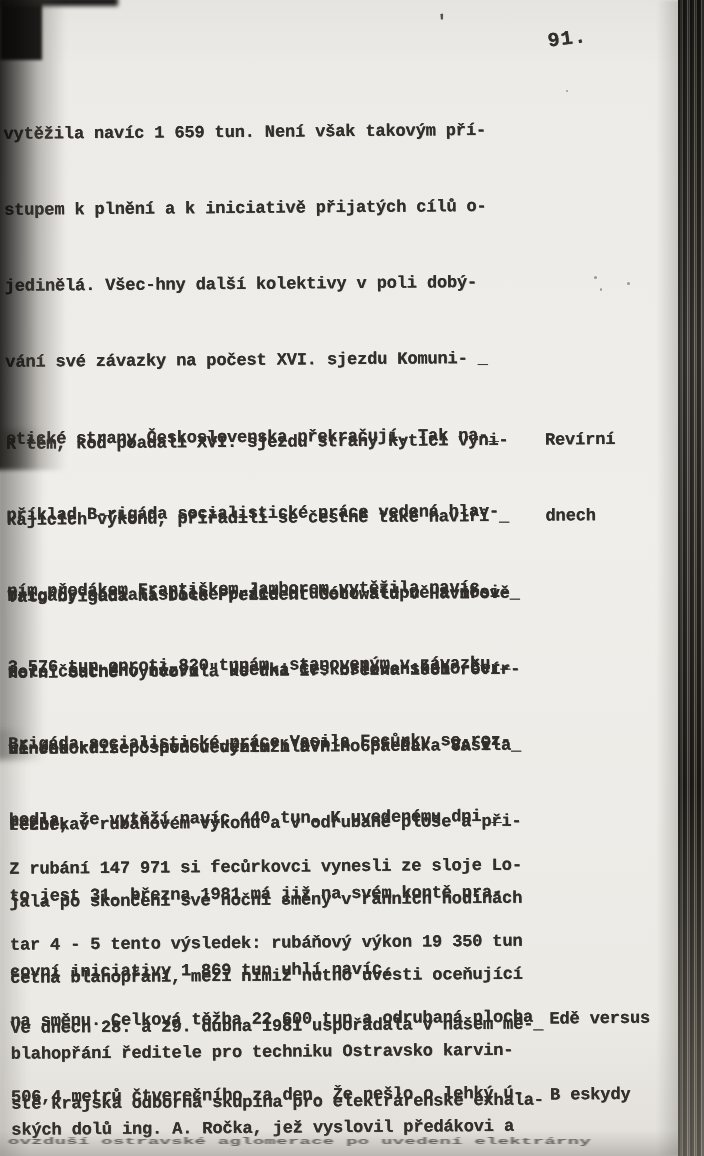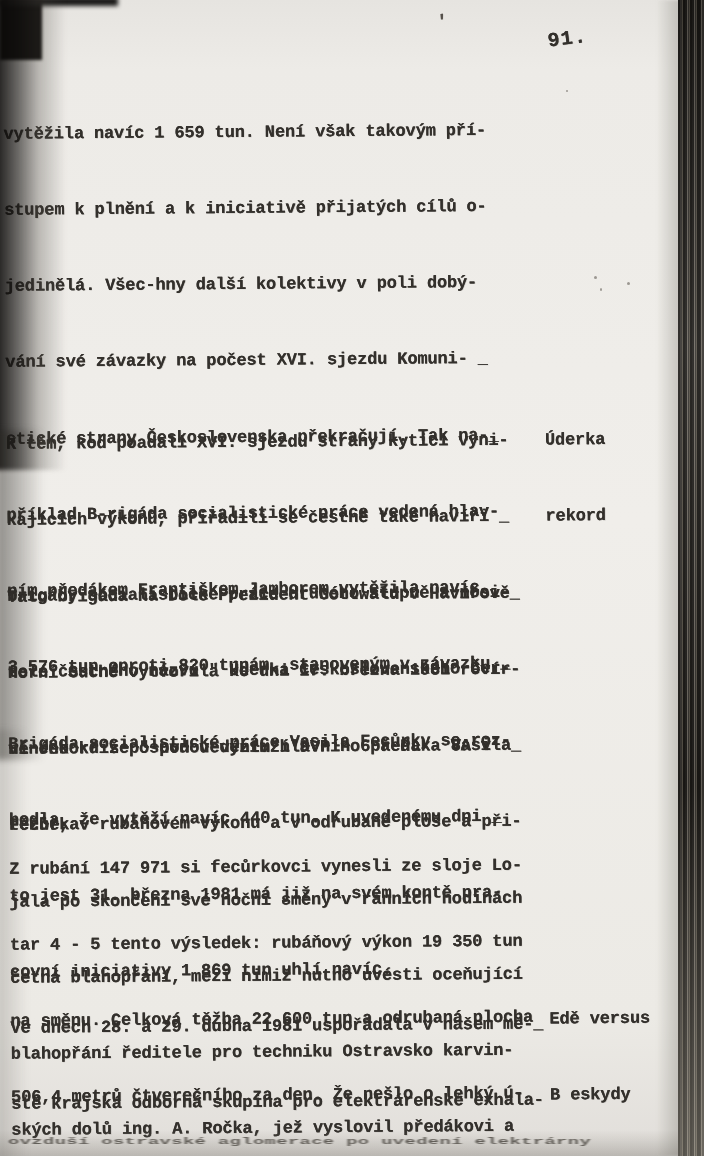--- a/index.html
+++ b/index.html
@@ -104,22 +104,22 @@
     <div class="para" style="top:378px">
       <span class="line">K těm, kod poadali XVI. sjezdu strany kytici vyni-</span>
       <span class="line">kajících výkonů, přiřadili se čestně také havíři _</span>
       <span class="line">brigády socialistické práce druhého stupně a nosi-</span>
       <span class="line">telé čestného názvu " Úderka Československého Čer-</span>
       <span class="line">veného kříže " pod vedením hlavního předáka Vasila</span>
       <span class="line">Fecůrka.</span>
     </div>
 
     <div class="margin-note" style="top:378px">
-      <span class="line">Úderka</span>
-      <span class="line">rekord</span>
+      <span class="line">Revírní</span>
+      <span class="line">dnech</span>
     </div>
 
     <div class="para" style="top:531px">
       <span class="line">Tato brigáda na Dole Prezident Gottwald v Havířově_</span>
       <span class="line">Horní Suché vytvořila ke dni 17. března 1981 revír-</span>
       <span class="line">ní rekord s posuvnou výztuží DVP - 6 a PL - 8A v  _</span>
       <span class="line">těžbě, v rubáňovém výkonu a v odrubané ploše a při-</span>
       <span class="line">jala po skončení své noční směny v ranních hodinách</span>
       <span class="line">četná blahopřání, mezi nimiž nutno uvésti oceňující</span>
       <span class="line">blahopřání ředitele pro techniku Ostravsko karvin-</span>

